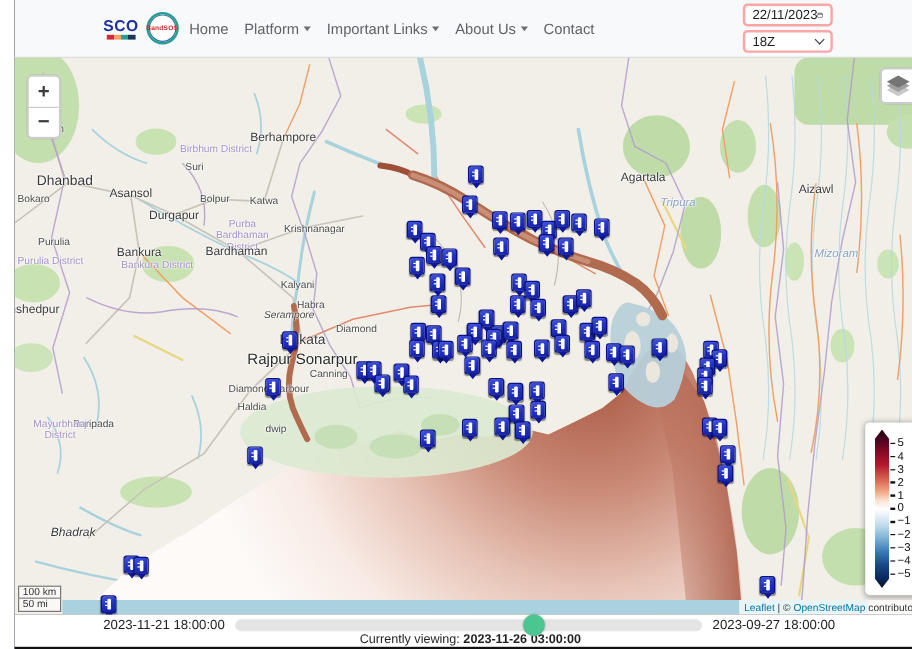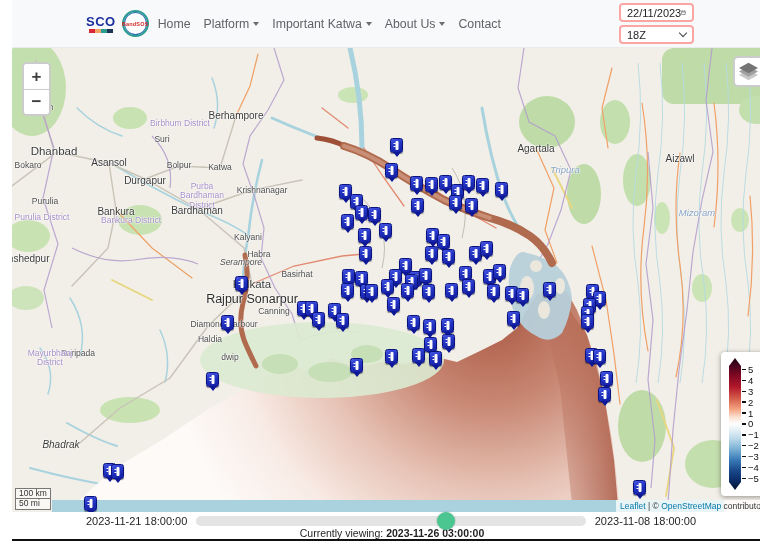--- a/index.html
+++ b/index.html
@@ -80,21 +80,21 @@
     </div>
     <nav class="nav">
         <a href="#">
           <span>Home</span>
         </a>
         <a href="#">
           <span>Platform</span>
           <span class="caret"></span>
         </a>
         <a href="#">
-          <span>Important Katwa</span>
+          <span>Important Links</span>
           <span class="caret"></span>
         </a>
         <a href="#">
           <span>About Us</span>
           <span class="caret"></span>
         </a>
         <a href="#">
           <span>Contact</span>
         </a>
       </nav>
@@ -268,21 +268,21 @@
         <div class="lbl district" style="left: 190px; top: 148px;">Purba Bardhaman District</div>
         <div class="lbl city-sm" style="left: 33px; top: 153px;">Purulia</div>
         <div class="lbl city" style="left: 185px; top: 162px;">Bardhaman</div>
         <div class="lbl city" style="left: 104px; top: 163px;">Bankura</div>
         <div class="lbl district" style="left: 30px; top: 170px;">Purulia District</div>
         <div class="lbl district" style="left: 119px; top: 173px;">Bankura District</div>
         <div class="lbl city-sm" style="left: 236px; top: 189px;">Kalyani</div>
         <div class="lbl city-sm" style="left: 247px; top: 206px;">Habra</div>
         <div class="lbl city" style="left: 10px; top: 210px;">Jamshedpur</div>
         <div class="lbl city-sm" style="left: 229px; top: 214px; font-style: italic;">Serampore</div>
-        <div class="lbl city-sm" style="left: 285px; top: 226px;">Basirhat</div>
+        <div class="lbl city-sm" style="left: 285px; top: 226px;">Diamond</div>
         <div class="lbl city-lg" style="left: 240px; top: 236px;">Kolkata</div>
         <div class="lbl city-xl" style="left: 240px; top: 251px;">Rajpur Sonarpur</div>
         <div class="lbl city-sm" style="left: 262px; top: 263px;">Canning</div>
         <div class="lbl city-sm" style="left: 212px; top: 276px;">Diamond Harbour</div>
         <div class="lbl city-sm" style="left: 198px; top: 291px;">Haldia</div>
         <div class="lbl city-sm" style="left: 66px; top: 305px;">Baripada</div>
         <div class="lbl district" style="left: 38px; top: 310px;">Mayurbhanj District</div>
         <div class="lbl city-sm" style="left: 218px; top: 309px;">dwip</div>
         <div class="lbl city" style="left: 49px; top: 396px; font-style: italic;">Bhadrak</div>
         <div class="lbl city" style="left: 524px; top: 100px;">Agartala</div>
@@ -603,20 +603,20 @@
 
     <div class="attribution"><a href="#">Leaflet</a><span> | © </span><a href="#">OpenStreetMap</a><span> contributors</span></div>
   </div>
 
   <div class="timeline">
     <div class="tl-row1">
       <span class="tl-label">2023-11-21 18:00:00</span>
       <div class="tl-track">
         <div class="tl-handle" style="left: calc(64% - 9px); background: rgb(76, 198, 144);"></div>
       </div>
-      <span class="tl-label">2023-11-08 18:00:00</span>
+      <span class="tl-label">2023-09-27 18:00:00</span>
     </div>
     <div class="tl-row2">
       <span>Currently viewing: </span><b>2023-11-26 03:00:00</b>
     </div>
   </div>
 
 </div>
 
 </body></html>

